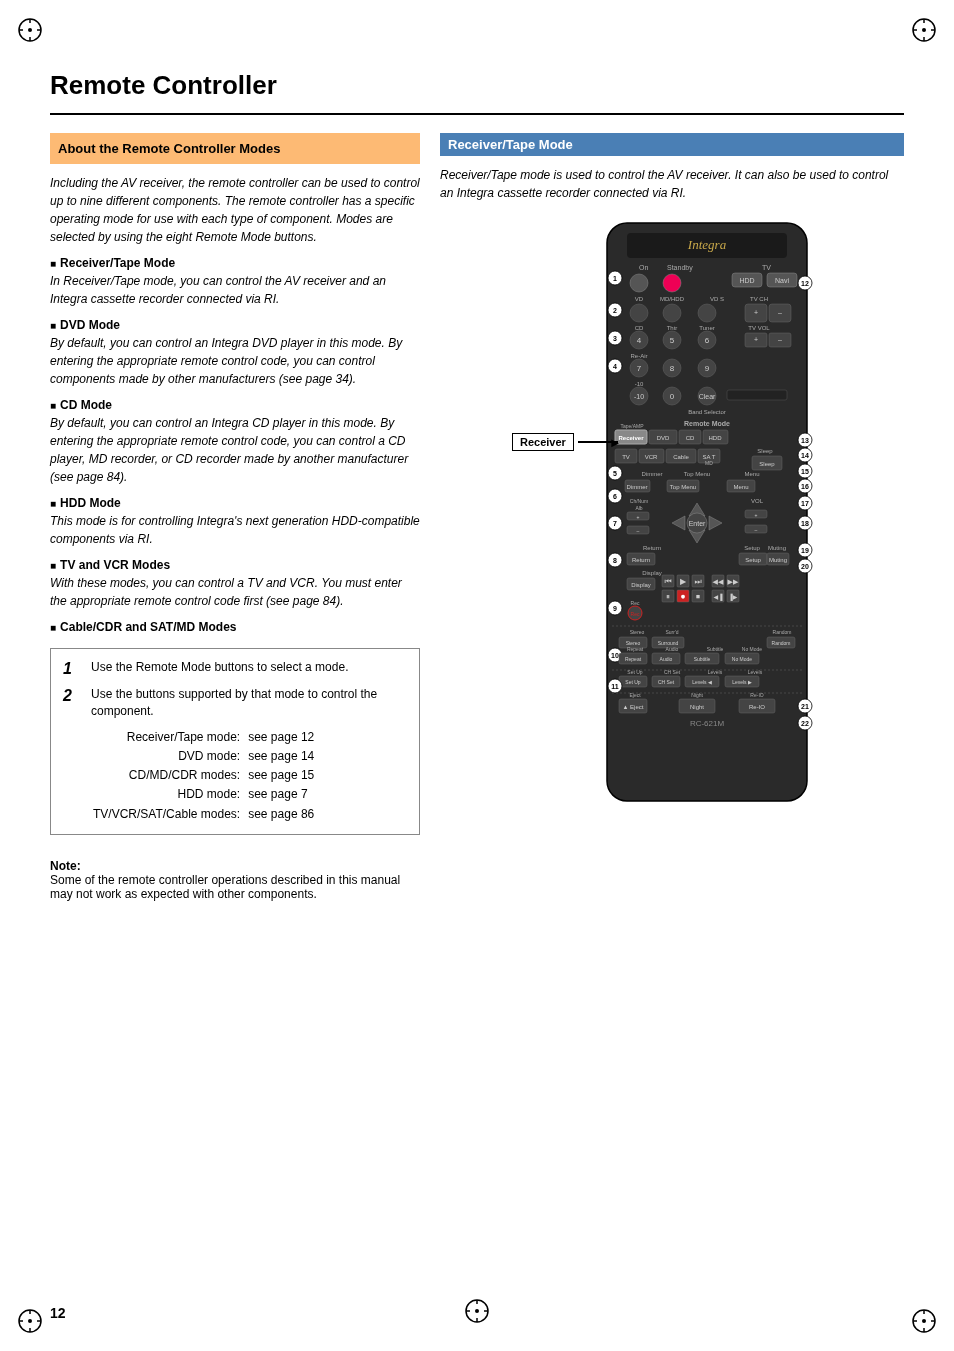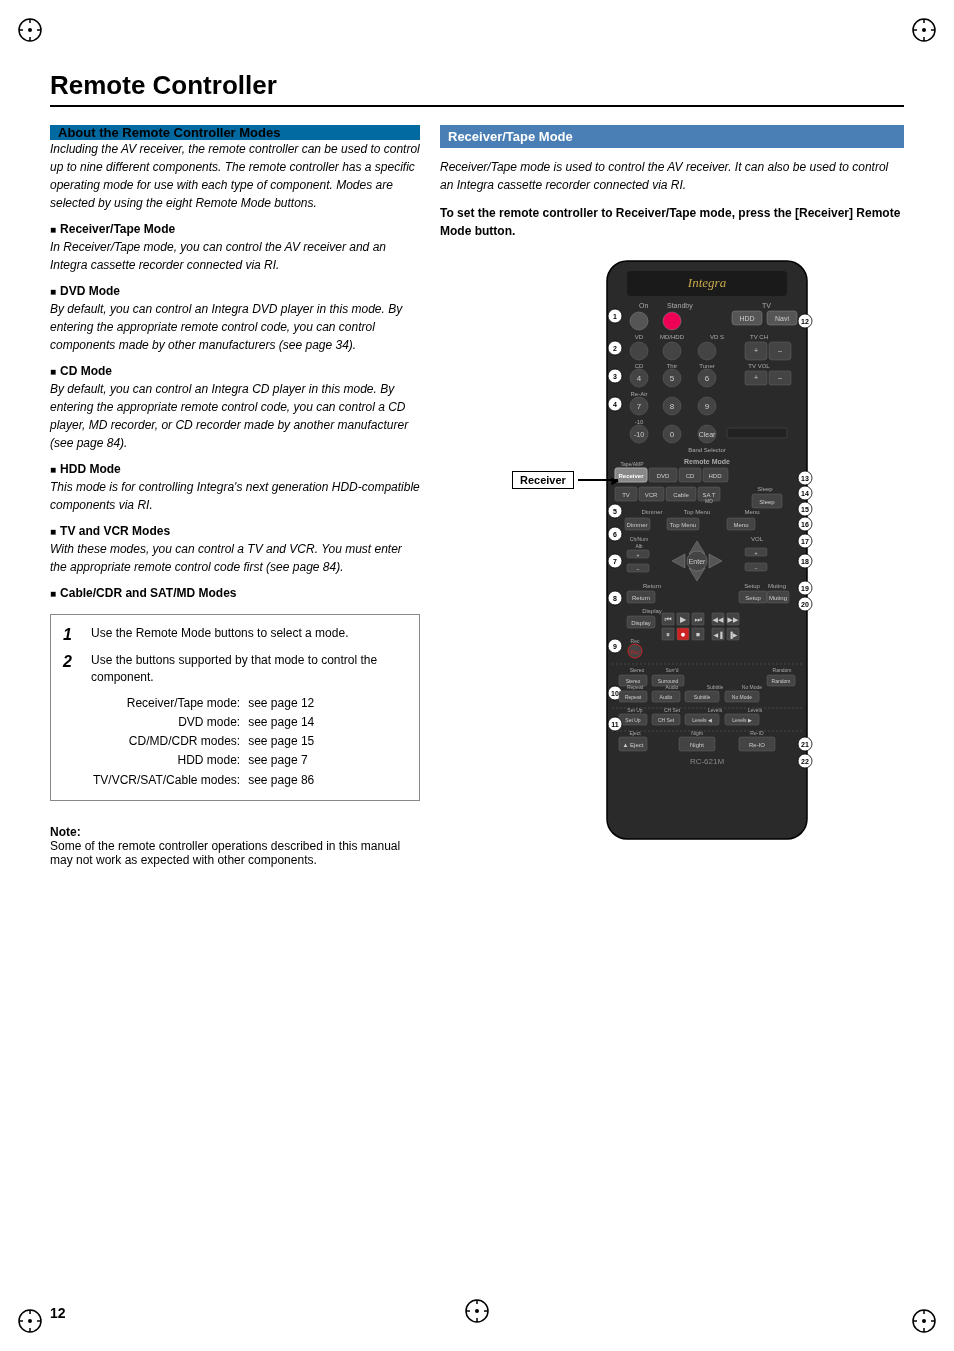--- a/index.html
+++ b/index.html
@@ -40,44 +40,45 @@
       top: 70px;
       left: 50px;
       right: 50px;
     }
 
     
     .page-title {
       font-size: 26px;
       font-weight: bold;
       border-bottom: 2px solid #000;
-      padding-bottom: 4px;
+      padding-bottom: 12px;
       margin-bottom: 18px;
     }
 
     
     .two-col {
       display: flex;
       gap: 20px;
     }
 
     .left-col {
       flex: 0 0 370px;
     }
 
     .right-col {
       flex: 1;
     }
 
     
     .section-box {
-      background: #0369a1;
-      padding: 0 8px;
+      background: #fdba74;
+      padding: 8px 8px;
       font-weight: bold;
       font-size: 13px;
+      margin-bottom: 10px;
     }
 
     .section-box-blue {
       background: #4a7fb5;
       color: #fff;
       padding: 4px 8px;
       font-weight: bold;
       font-size: 13px;
       margin-bottom: 10px;
     }
@@ -320,21 +321,20 @@
       </div>
     </div>
 
     <div class="right-col">
       <div class="section-box-blue">Receiver/Tape Mode</div>
 
       <div class="section-content">
         <p>Receiver/Tape mode is used to control the AV receiver. It can also be used to control an Integra cassette recorder connected via RI.</p>
       </div>
 
-      <p class="bold-note">To set the remote controller to Receiver/Tape mode, press the [Receiver] Remote Mode button.</p>
 
       <div class="remote-container" style="margin-top:16px; position:relative;">
 
         <div style="position:relative; width:320px;">
           <div style="position:absolute;left:0;top:215px;z-index:10;">
             <div style="display:flex;align-items:center;gap:4px;">
               <div style="background:#fff;border:1.5px solid #000;padding:2px 7px;font-size:11px;font-weight:bold;white-space:nowrap;">Receiver</div>
               <div style="width:40px;height:1.5px;background:#000;position:relative;">
                 <div style="position:absolute;right:-1px;top:-4px;font-size:10px;">▶</div>
               </div>

